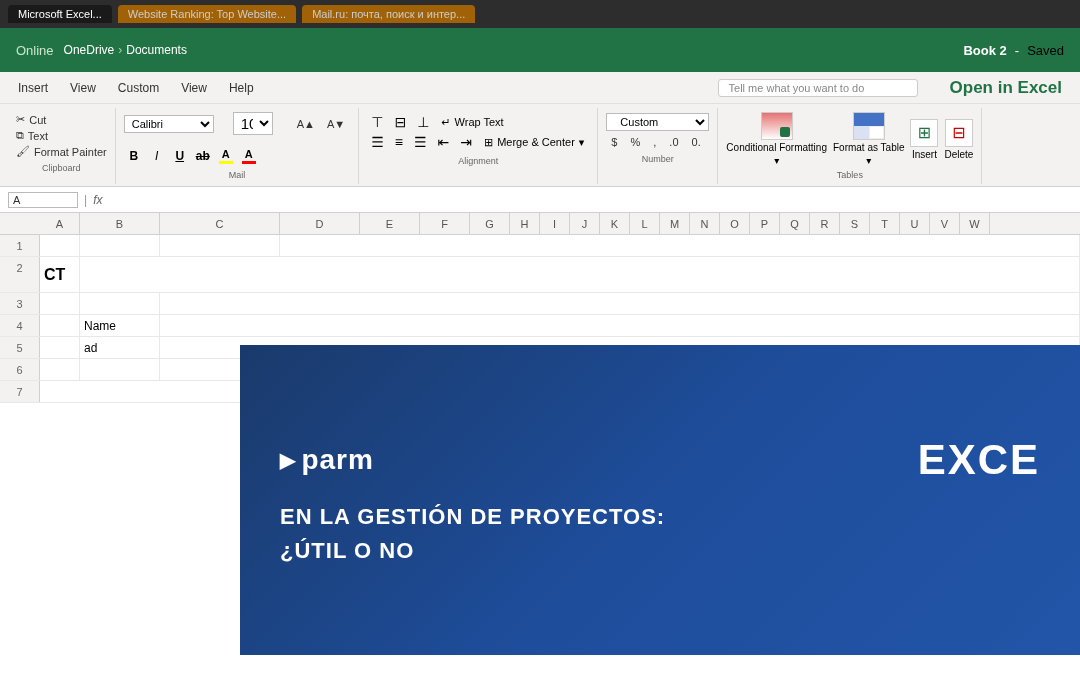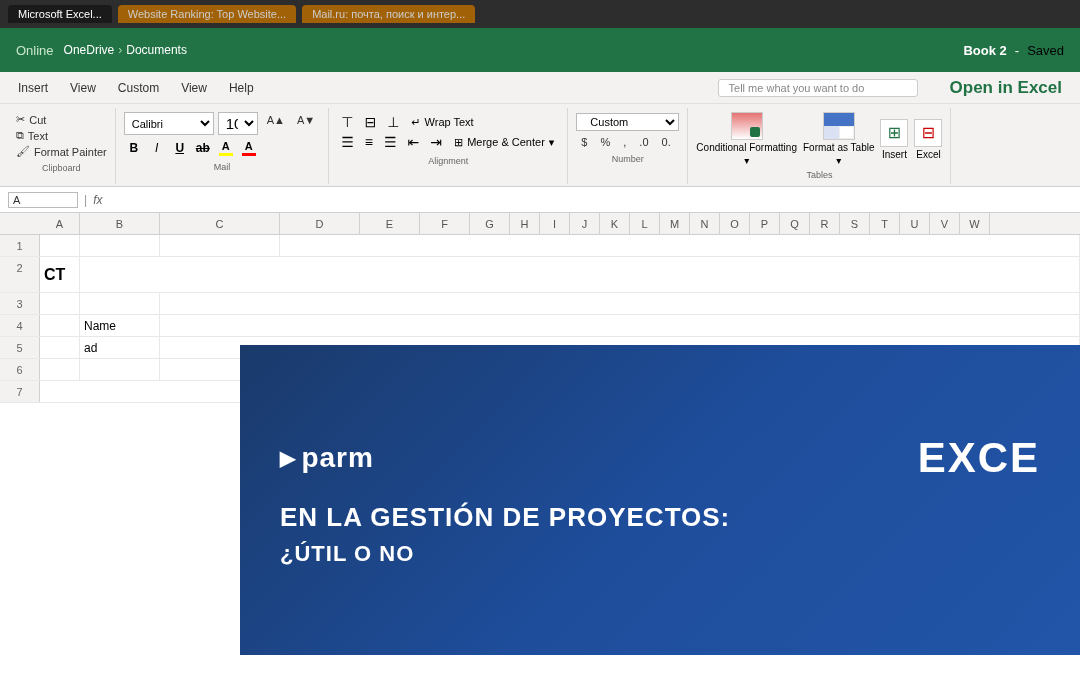--- a/index.html
+++ b/index.html
@@ -186,22 +186,23 @@
     }
 
     
     .font-group {
       border-right: 1px solid #d8d8d8;
       padding: 4px 8px;
       min-width: 160px;
     }
     .font-row1 {
       display: flex;
-      gap: 4px;
-      margin-bottom: 3px;
+      align-items: center;
+      gap: 19px;
+      margin-bottom: 11px;
     }
     .font-select {
       width: 90px;
       font-size: 11px;
       border: 1px solid #bbb;
       background: #fff;
       padding: 1px 3px;
       cursor: pointer;
     }
     .font-size-select {
@@ -474,21 +475,21 @@
     .banner-excel-text {
       color: #fff;
       font-size: 42px;
       font-weight: 900;
       letter-spacing: 2px;
       text-transform: uppercase;
       margin-left: auto;
     }
     .banner-subtitle1 {
       color: #fff;
-      font-size: 26px;
+      font-size: 22px;
       font-weight: 700;
       text-transform: uppercase;
       letter-spacing: 1px;
       margin-bottom: 8px;
     }
     .banner-subtitle2 {
       color: #fff;
       font-size: 22px;
       font-weight: 700;
       text-transform: uppercase;
@@ -651,21 +652,21 @@
         </div>
         <span>Format as Table</span>
         <span>▾</span>
       </div>
       <div class="table-icon-btn">
         <div style="width:28px;height:28px;background:#fff;border:1px solid #ccc;display:flex;align-items:center;justify-content:center;font-size:16px;color:#217346;">⊞</div>
         <span>Insert</span>
       </div>
       <div class="table-icon-btn">
         <div style="width:28px;height:28px;background:#fff;border:1px solid #ccc;display:flex;align-items:center;justify-content:center;font-size:16px;color:#c00;">⊟</div>
-        <span>Excel</span>
+        <span>Delete</span>
       </div>
     </div>
     <div class="ribbon-group-label">Tables</div>
   </div>
 
 </div>
 
 <div class="formula-bar">
   <input class="name-box" type="text" value="A" style="">
   <span class="formula-divider">|</span>

